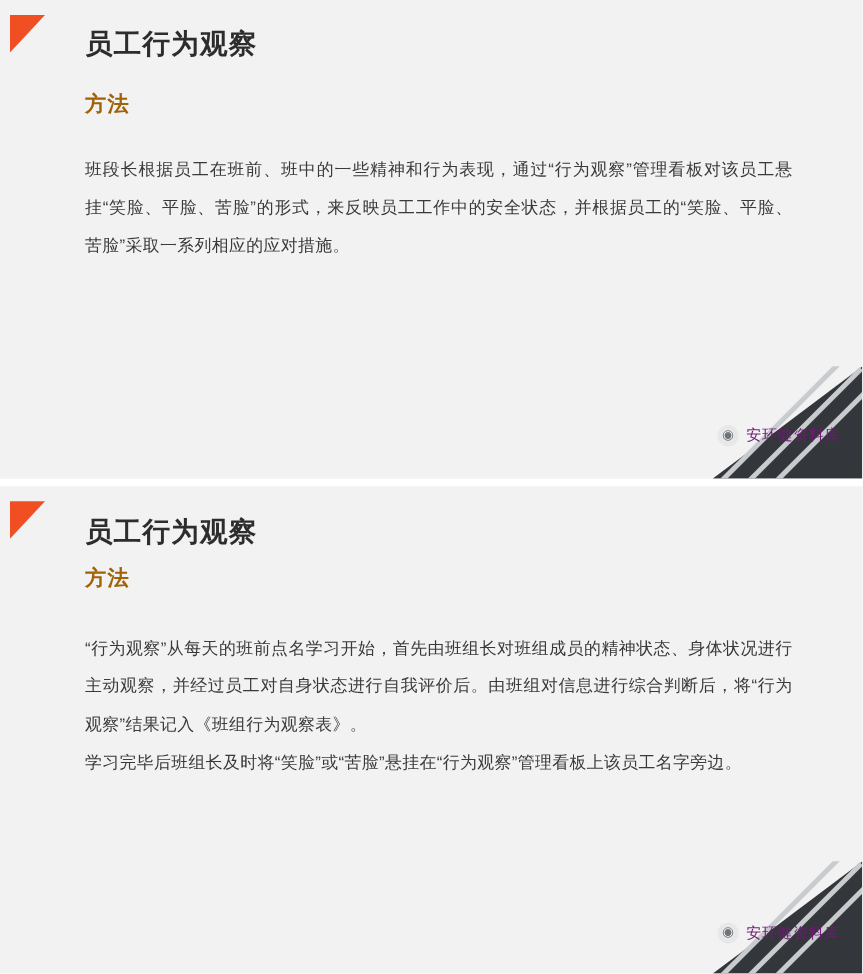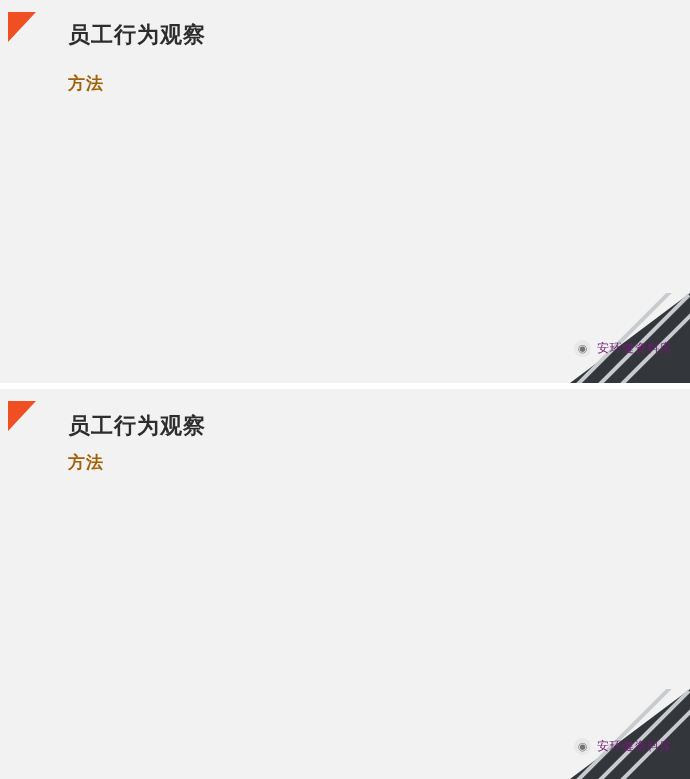--- a/index.html
+++ b/index.html
@@ -137,20 +137,21 @@
 </style>
 </head>
 <body>
 
 <div class="page page-1">
   <div class="corner-mark"></div>
 
   <div class="content">
     <h1 class="title">员工行为观察</h1>
     <h2 class="subtitle">方法</h2>
+    <p class="body-text">班段长根据员工在班前、班中的一些精神和行为表现，通过“行为观察”管理看板对该员工悬挂“笑脸、平脸、苦脸”的形式，来反映员工工作中的安全状态，并根据员工的“笑脸、平脸、苦脸”采取一系列相应的应对措施。</p>
   </div>
 
   <div class="corner-dark">
     <div class="tri"></div>
     <div class="stripe s1"></div>
     <div class="stripe s2"></div>
     <div class="stripe s3"></div>
   </div>
 
   <div class="watermark">
@@ -160,20 +161,22 @@
 </div>
 
 <div class="page-gap"></div>
 
 <div class="page page-2">
   <div class="corner-mark second"></div>
 
   <div class="content">
     <h1 class="title">员工行为观察</h1>
     <h2 class="subtitle">方法</h2>
+    <p class="body-text">“行为观察”从每天的班前点名学习开始，首先由班组长对班组成员的精神状态、身体状况进行主动观察，并经过员工对自身状态进行自我评价后。由班组对信息进行综合判断后，将“行为观察”结果记入《班组行为观察表》。</p>
+    <p class="body-text second-para">学习完毕后班组长及时将“笑脸”或“苦脸”悬挂在“行为观察”管理看板上该员工名字旁边。</p>
   </div>
 
   <div class="corner-dark">
     <div class="tri"></div>
     <div class="stripe s1"></div>
     <div class="stripe s2"></div>
     <div class="stripe s3"></div>
   </div>
 
   <div class="watermark">

